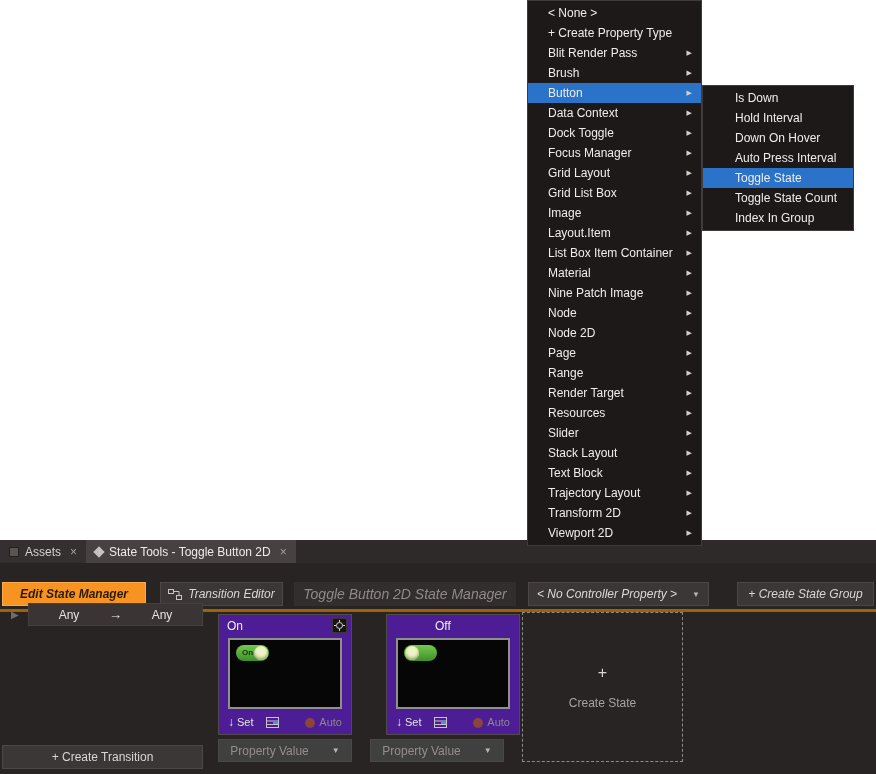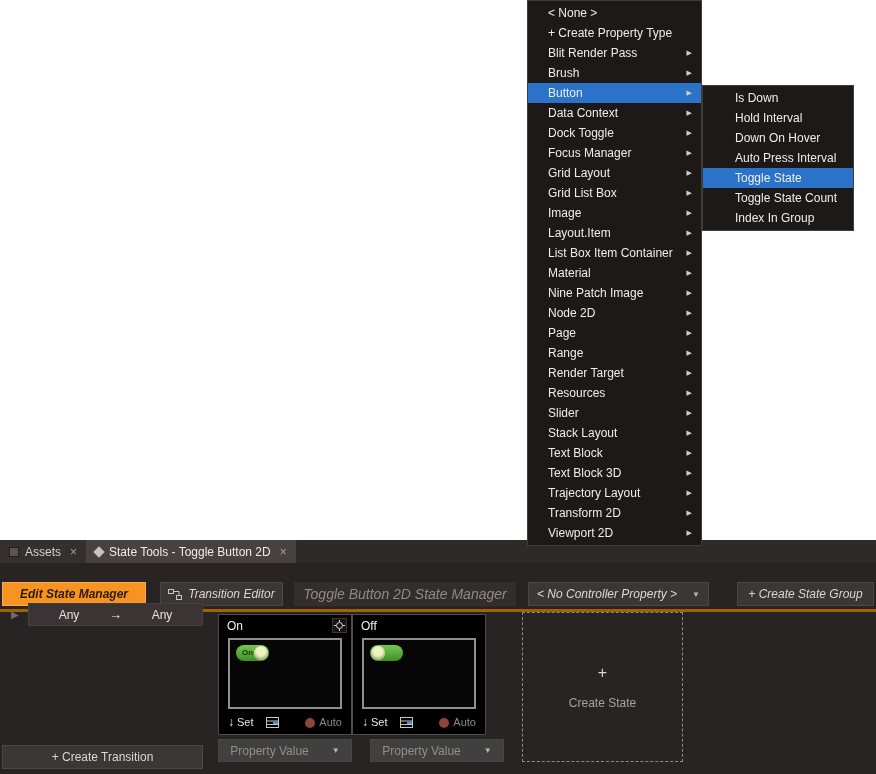--- a/index.html
+++ b/index.html
@@ -37,23 +37,23 @@
   .btn-csg { left:737px; top:8px; width:137px; }
 
   
   .play { position:absolute; left:11px; top:63px; height:23px; line-height:23px; color:#716c6a; font-size:10px; }
   .any-wrap { position:absolute; left:28px; top:63px; width:175px; height:23px; background:#3a3534; border:1px solid #453f3e; display:flex; align-items:center; }
   .any { flex:1; text-align:center; color:#e4e1e0; font-size:12px; }
   .arrow-right { color:#efedec; font-weight:bold; font-size:13px; }
   .btn-ct { left:2px; top:205px; width:201px; }
 
   
-  .card { position:absolute; top:74px; width:134px; height:121px; background:#000000; border:1px solid #504b4a; }
+  .card { position:absolute; top:74px; width:134px; height:121px; background:#4c1d95; border:1px solid #504b4a; }
   .card-on  { left:218px; }
-  .card-off { left:352px; }
+  .card-off { left:386px;padding-left:40px; }
   .card-head { height:21px; display:flex; align-items:center; padding:0 4px 0 8px; color:#f2f0ef; font-size:12px; }
   .target-btn { margin-left:auto; width:15px; height:15px; background:#181414; border:1px solid #3c3736; display:flex; align-items:center; justify-content:center; }
   .thumb { position:absolute; left:9px; top:23px; width:114px; height:71px; background:#060606; border:2px solid #8f8f8f; }
   .tog { position:absolute; left:6px; top:5px; width:33px; height:16px; border-radius:8px; background:linear-gradient(#74c94e,#3f8f2a); }
   .tog .knob { position:absolute; top:1px; width:14px; height:14px; border-radius:50%; background:#eef3c4; box-shadow:inset 0 -2px 3px #9aa86a; }
   .knob-right { right:1px; } .knob-left { left:1px; }
   .tog .tlabel { position:absolute; left:6px; top:3px; font-size:8px; color:#14320e; font-weight:bold; }
   .card-foot { position:absolute; left:0; bottom:3px; width:100%; height:18px; display:flex; align-items:center; padding:0 9px; }
   .set-btn { display:flex; align-items:center; gap:3px; color:#e8e5e4; font-size:11px; }
   .set-arrow { font-weight:bold; font-size:12px; color:#e8e5e4; }
@@ -255,20 +255,24 @@
       </div>
     <div class="mi">
         <span class="lb">Material</span>
         <span class="ar">▶</span>
       </div>
     <div class="mi">
         <span class="lb">Nine Patch Image</span>
         <span class="ar">▶</span>
       </div>
     <div class="mi">
+        <span class="lb">Node</span>
+        <span class="ar">▶</span>
+      </div>
+    <div class="mi">
         <span class="lb">Node 2D</span>
         <span class="ar">▶</span>
       </div>
     <div class="mi">
         <span class="lb">Page</span>
         <span class="ar">▶</span>
       </div>
     <div class="mi">
         <span class="lb">Range</span>
         <span class="ar">▶</span>
@@ -284,24 +288,20 @@
     <div class="mi">
         <span class="lb">Slider</span>
         <span class="ar">▶</span>
       </div>
     <div class="mi">
         <span class="lb">Stack Layout</span>
         <span class="ar">▶</span>
       </div>
     <div class="mi">
         <span class="lb">Text Block</span>
-        <span class="ar">▶</span>
-      </div>
-    <div class="mi">
-        <span class="lb">Text Block 3D</span>
         <span class="ar">▶</span>
       </div>
     <div class="mi">
         <span class="lb">Trajectory Layout</span>
         <span class="ar">▶</span>
       </div>
     <div class="mi">
         <span class="lb">Transform 2D</span>
         <span class="ar">▶</span>
       </div>

